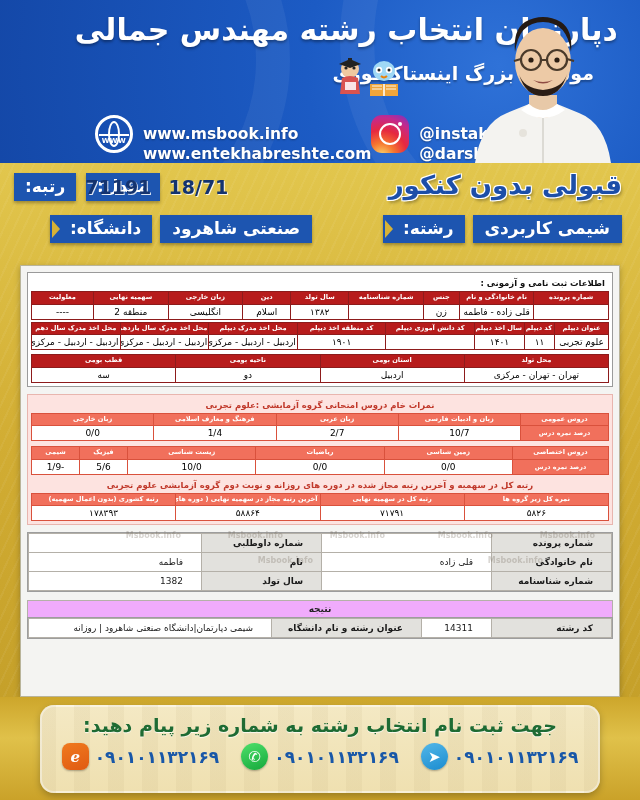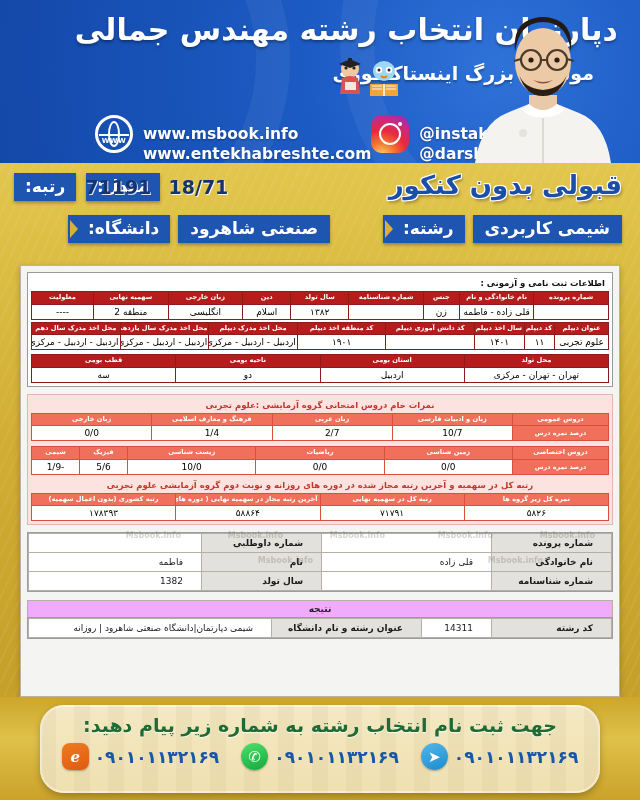--- a/index.html
+++ b/index.html
@@ -84,21 +84,21 @@
   .chip{
     display:inline-flex; align-items:center; background:#1d55b0; color:#fff;
     font-size:17px; font-weight:bold; padding:3px 11px 5px; white-space:nowrap;
     box-shadow:0 2px 3px rgba(0,0,0,.3);
   }
   .val{ color:#14336f; font-size:19px; font-weight:bold; white-space:nowrap;
         text-shadow:1px 1px 0 rgba(255,255,255,.85); }
   .hl-r1{ position:absolute; top:10px; left:86px; display:flex; flex-direction:row-reverse; align-items:center; gap:9px; }
   .hl-r1b{ position:absolute; top:10px; left:14px; display:flex; flex-direction:row-reverse; align-items:center; gap:9px; }
   .hl-r2{ position:absolute; top:52px; right:18px; display:flex; flex-direction:row-reverse; align-items:flex-end; gap:8px; }
-  .hl-r2b{ position:absolute; top:52px; left:24px; display:flex; flex-direction:row-reverse; align-items:flex-end; gap:8px;padding-left:44px; }
+  .hl-r2b{ position:absolute; top:52px; left:6px; display:flex; flex-direction:row-reverse; align-items:flex-end; gap:8px;padding-left:44px; }
   .chip.arrow{ position:relative; padding-left:20px; }
   .chip.arrow::after{
     content:""; position:absolute; left:2px; top:50%; transform:translateY(-50%);
     border-left:8px solid #d6b236; border-top:9px solid transparent; border-bottom:9px solid transparent;
   }
   .hl-val-blue{ color:#fff; background:#1d55b0; font-size:17px;font-weight:bold;padding:3px 12px 5px;
                 box-shadow:0 2px 3px rgba(0,0,0,.3); }
 
   
   .sheet{
@@ -133,21 +133,21 @@
                text-align:center; font-size:9px; font-weight:bold; padding:3px; color:#222; }
 
   .wm{ position:absolute; color:rgba(120,110,95,.30); font-size:8px; font-weight:bold;
        pointer-events:none; white-space:nowrap; font-family:"DejaVu Sans",sans-serif; }
 
   
   .footer{ position:absolute; left:0; bottom:0; width:640px; height:103px;
            background:linear-gradient(180deg,#cda62b 0%,#e0c14a 40%,#caa229 100%); }
   .footer-card{
     position:absolute; left:50%; transform:translateX(-50%); top:8px;
-    width:560px; height:88px; border-radius:24px;
+    width:560px; height:88px; border-radius:14px;
     background:linear-gradient(180deg,#f4e9c4 0%,#efe0b0 100%);
     box-shadow:inset 0 0 0 2px rgba(255,255,255,.5), 0 3px 7px rgba(0,0,0,.25);
     overflow:hidden;
   }
   .footer-card::after{
     content:""; position:absolute; inset:0;
     background:repeating-linear-gradient(90deg, rgba(180,160,110,.10) 0 16px, rgba(0,0,0,0) 16px 34px);
   }
   .f-title{ position:relative; text-align:center; margin-top:9px; font-size:19px; font-weight:bold;
             color:#1e6b33; white-space:nowrap; text-shadow:0 1px 1px rgba(255,255,255,.8); z-index:2;}
@@ -332,21 +332,21 @@
       </tbody>
         </table>
     </div>
 
     <div class="card pink">
       <div class="sec-title center">نمرات خام دروس امتحانی گروه آزمایشی :علوم تجربی</div>
 
       <table class="pink-tbl">
         <tbody>
             <tr>
-          <th style="width:96px">دروس عمومی</th>
+          <th style="width:88px">دروس عمومی</th>
           <th>زبان و ادبیات فارسی</th>
           <th>زبان عربی</th>
           <th>فرهنگ و معارف اسلامی</th>
           <th>زبان خارجی</th>
         </tr>
         <tr>
           <td class="lbl">درصد نمره درس</td>
           <td>10/7</td>
           <td>2/7</td>
           <td>1/4</td>

